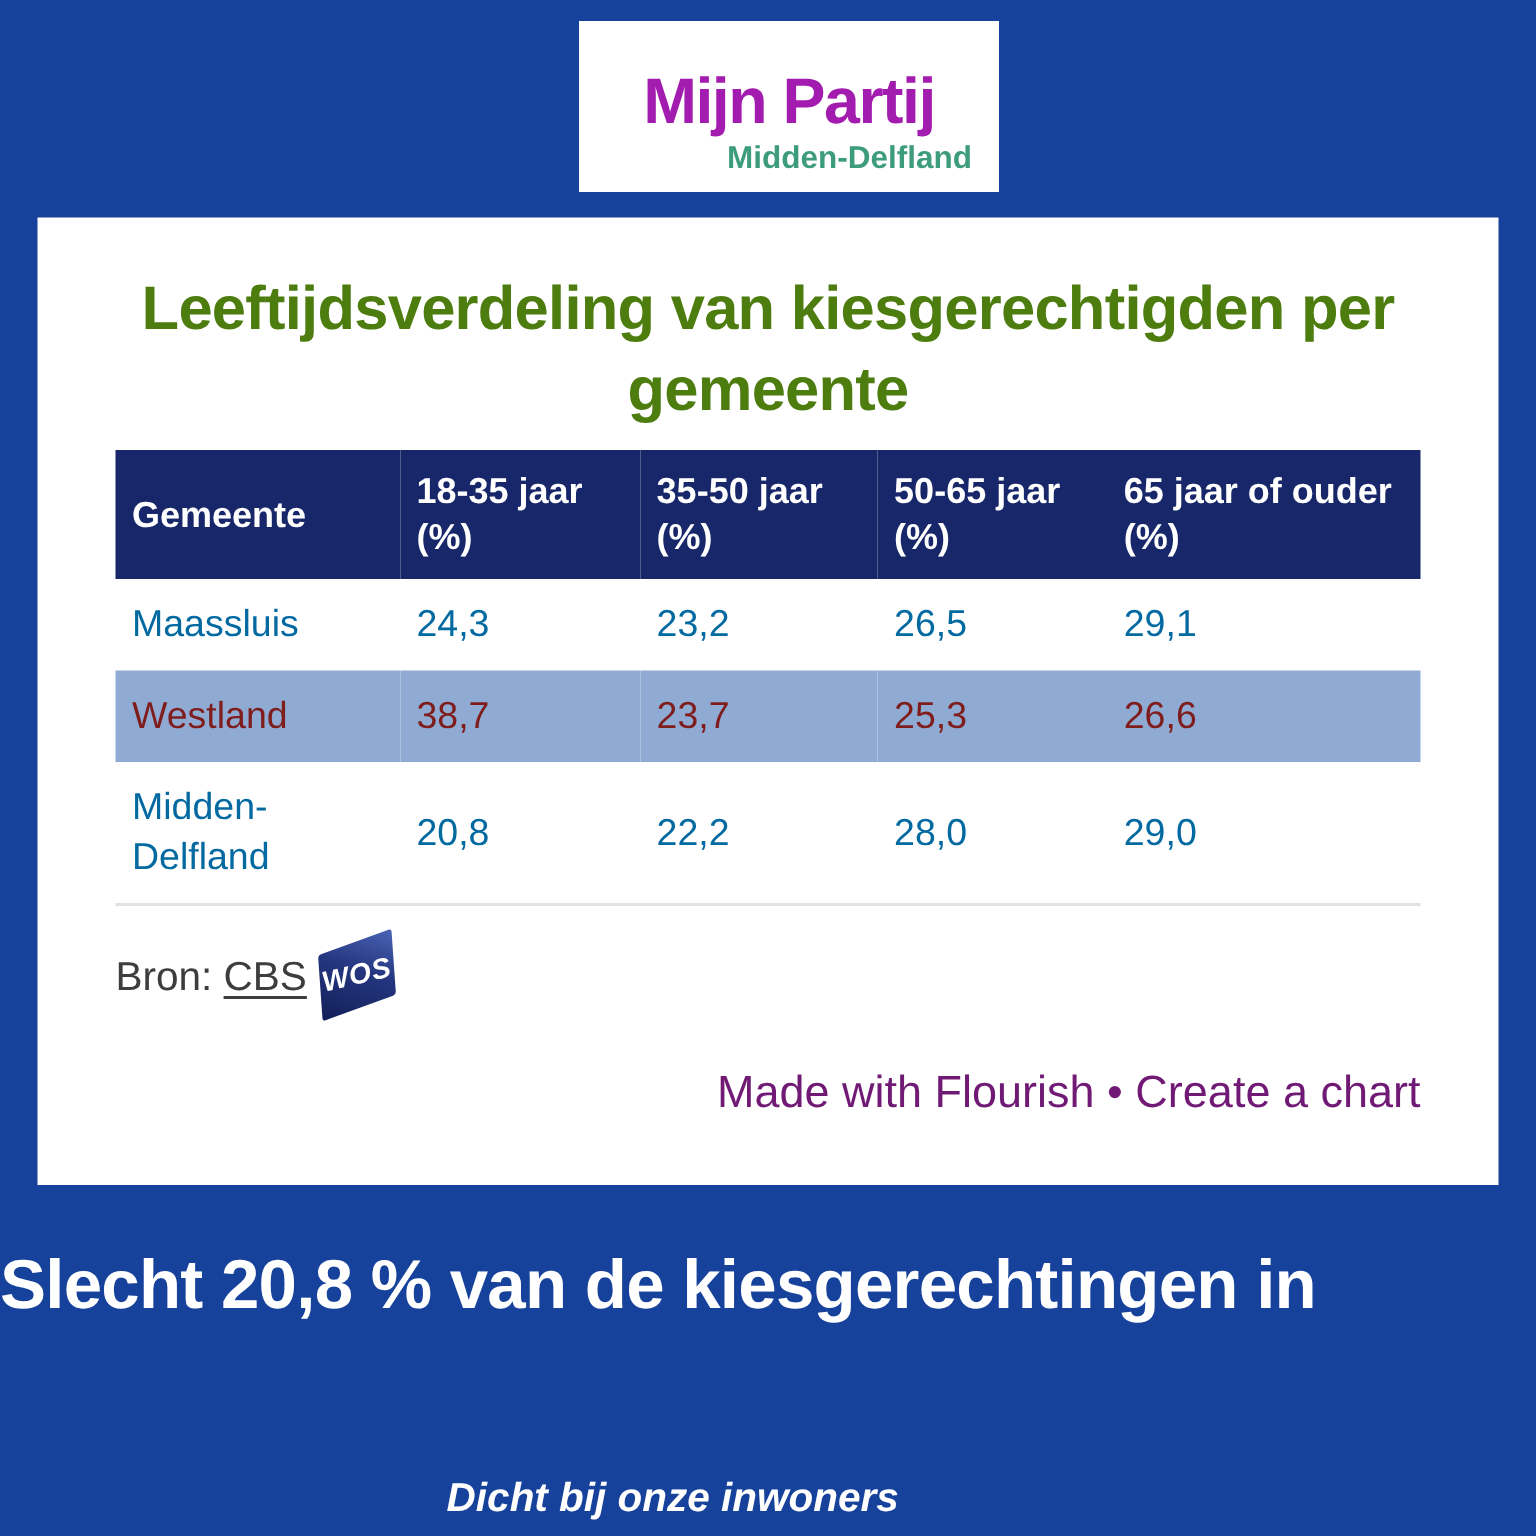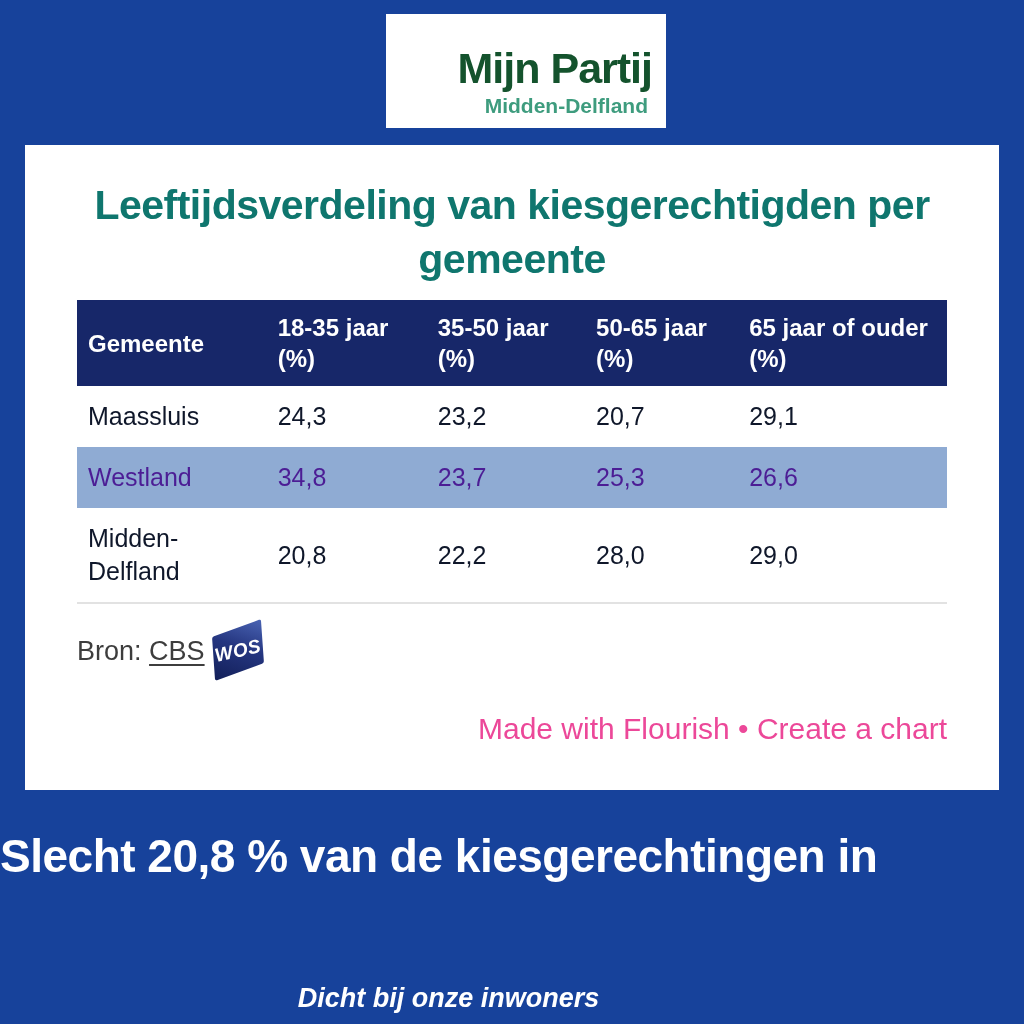--- a/index.html
+++ b/index.html
@@ -23,25 +23,25 @@
     width: 280px;
     height: 114px;
     background: #ffffff;
     box-sizing: border-box;
     display: flex;
     flex-direction: column;
     justify-content: center;
     padding: 4px 14px 6px 14px;
   }
   .logo-title {
-    color: #14532d;
+    color: #a21caf;
     font-size: 43px;
     font-weight: 700;
     line-height: 1.1;
-    text-align: right;
+    text-align: center;
     letter-spacing: -1px;
     white-space: nowrap;
     margin-top: 23px;
   }
   .logo-subtitle {
     color: #3E9C7E;
     font-size: 21px;
     font-weight: 700;
     text-align: right;
     padding-right: 4px;
@@ -54,21 +54,21 @@
     position: absolute;
     left: 25px;
     top: 145px;
     width: 974px;
     height: 645px;
     background: #ffffff;
     box-sizing: border-box;
     padding: 33px 52px 0 52px;
   }
   .card-title {
-    color: #0f766e;
+    color: #4d7c0f;
     font-size: 41px;
     font-weight: 700;
     line-height: 54px;
     letter-spacing: -0.5px;
     text-align: center;
     white-space: nowrap;
   }
   .card-title span { display: block; }
 
   
@@ -88,29 +88,29 @@
     background: #172769;
     color: #ffffff;
     font-size: 24px;
     font-weight: 700;
     line-height: 1.3;
     text-align: left;
     vertical-align: middle;
     padding: 12px 6px 12px 11px;
   }
   .age-table td {
-    color: #0f172a;
+    color: #0369a1;
     font-size: 25px;
     line-height: 1.32;
     text-align: left;
     vertical-align: middle;
     padding: 14px 6px 14px 11px;
   }
   .age-table tbody tr.highlight { background: #8FABD3; }
-  .age-table tbody tr.highlight td { color: #4c1d95; }
+  .age-table tbody tr.highlight td { color: #7f1d1d; }
   .age-table tbody tr:last-child td { border-bottom: 2px solid #E2E2E2; }
 
   
   .source-row {
     display: flex;
     align-items: center;
     margin-top: 16px;
   }
   .source-text {
     color: #3D3D3D;
@@ -150,21 +150,21 @@
     font-weight: 700;
     font-style: italic;
     letter-spacing: 0.5px;
     transform: rotate(-13deg);
   }
 
   
   .flourish-credit {
     margin-top: 30px;
     text-align: right;
-    color: #ec4899;
+    color: #701a75;
     font-size: 30px;
     cursor: pointer;
   }
 
   
   .headline {
     position: absolute;
     left: 0;
     top: 818px;
     width: 852px;
@@ -220,26 +220,26 @@
         <th>35-50 jaar (%)</th>
         <th>50-65 jaar (%)</th>
         <th>65 jaar of ouder (%)</th>
       </tr>
     </thead>
     <tbody>
       <tr>
         <td>Maassluis</td>
         <td>24,3</td>
         <td>23,2</td>
-        <td>20,7</td>
+        <td>26,5</td>
         <td>29,1</td>
       </tr>
       <tr class="highlight">
         <td>Westland</td>
-        <td>34,8</td>
+        <td>38,7</td>
         <td>23,7</td>
         <td>25,3</td>
         <td>26,6</td>
       </tr>
       <tr>
         <td>Midden-Delfland</td>
         <td>20,8</td>
         <td>22,2</td>
         <td>28,0</td>
         <td>29,0</td>

